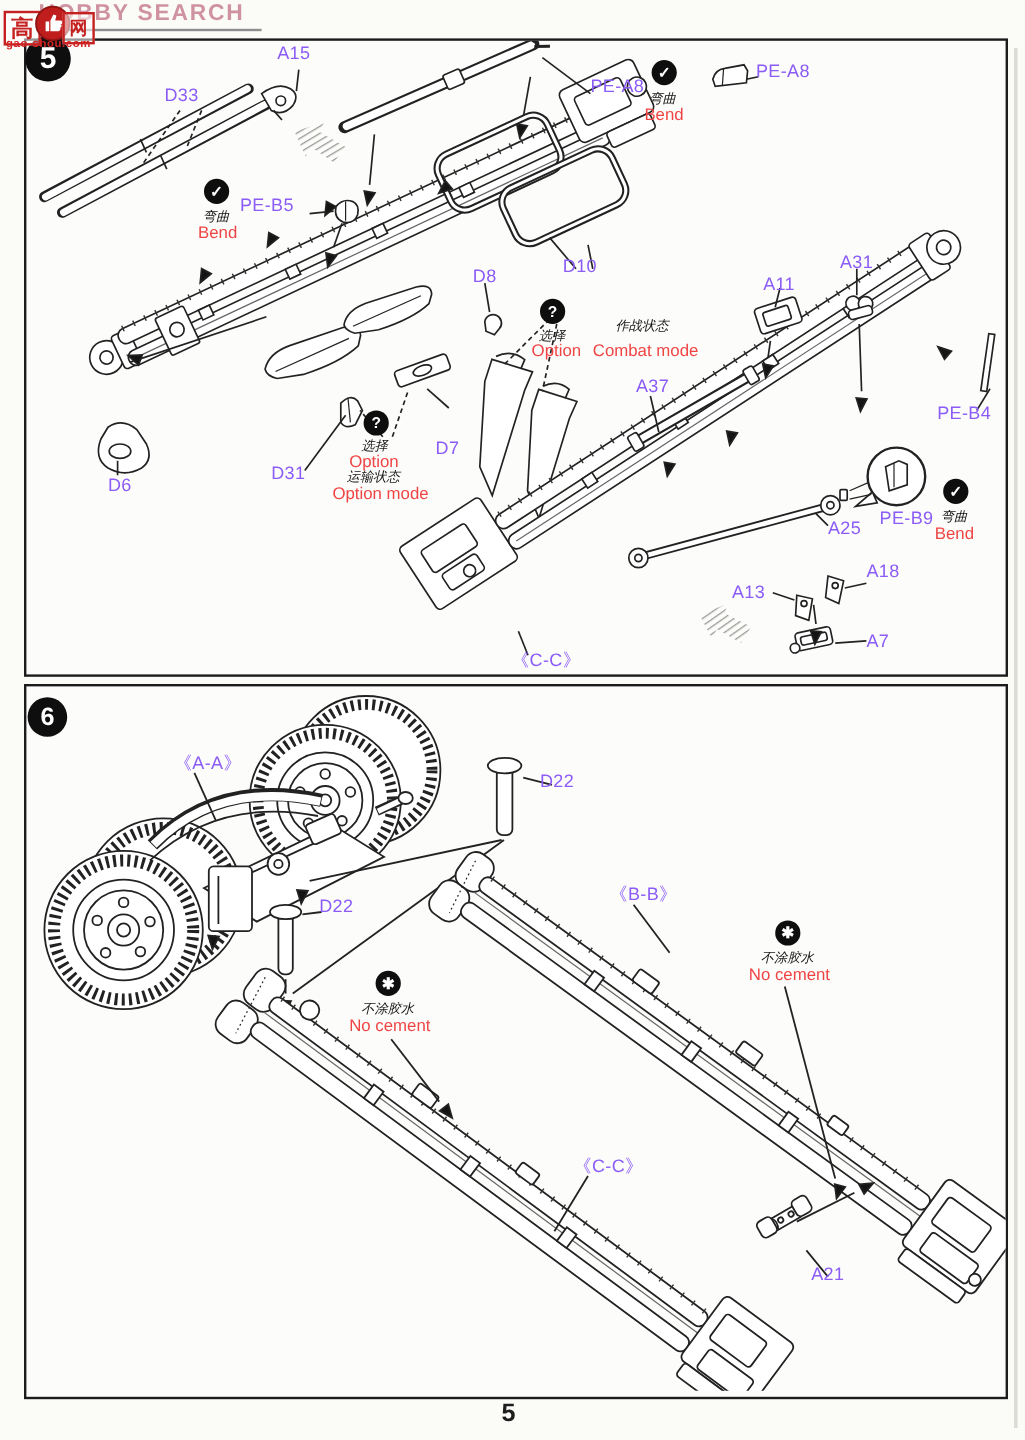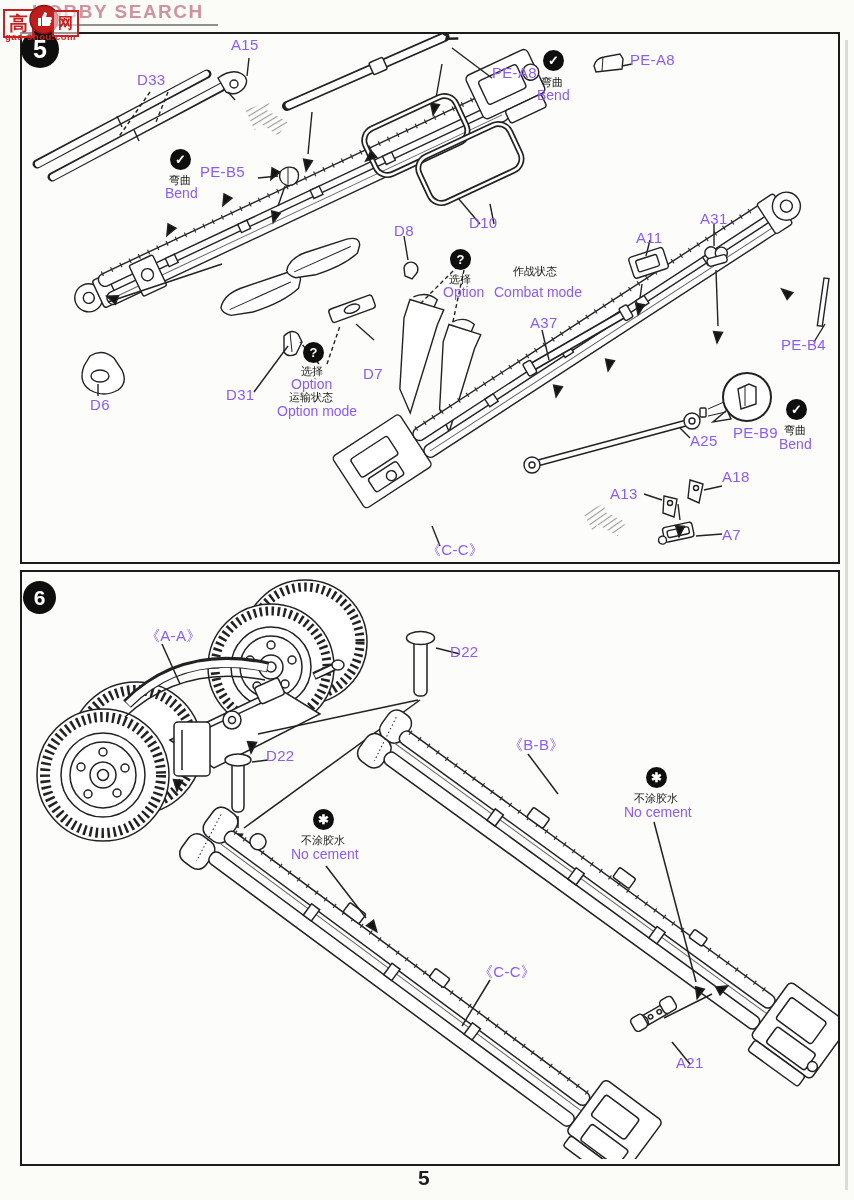--- a/index.html
+++ b/index.html
@@ -4,22 +4,22 @@
 <style>
   html,body{margin:0;padding:0;}
   body{background:#e8e8e4;font-family:"Liberation Sans", sans-serif;}
   #page{position:relative;width:854px;height:1200px;background:#fbfbf8;overflow:hidden;margin:0 auto;color:#1d1d1d;}
   .panel{position:absolute;left:20px;width:816px;border:2.5px solid #1c1c1c;background:#fcfcfa;}
   #panel5{top:32px;height:528px;}
   #panel6{top:570px;height:592px;}
   svg{position:absolute;left:0;top:0;}
   .lbl{position:absolute;font-size:15px;letter-spacing:.3px;white-space:nowrap;color:#8b5cf6;}
   .view{font-size:15px;font-weight:500;}
-  .cn{position:absolute;font-size:11px;white-space:nowrap;color:#161616;}
-  .en{position:absolute;font-size:14px;white-space:nowrap;color:#8b5cf6;}
+  .cn{position:absolute;font-size:11px;white-space:nowrap;color:#161616;font-style:italic;}
+  .en{position:absolute;font-size:14px;white-space:nowrap;color:#ef4444;}
   .badge{position:absolute;background:#0e0e0e;color:#fff;border-radius:50%;
          display:flex;align-items:center;justify-content:center;font-weight:bold;}
   #badge5{left:21px;top:30px;width:38px;height:38px;font-size:25px;}
   #badge6{left:23px;top:581px;width:33px;height:33px;font-size:21px;}
   .cicon{position:absolute;width:21px;height:21px;background:#0e0e0e;color:#fff;border-radius:50%;
          display:flex;align-items:center;justify-content:center;font-size:13px;font-weight:bold;}
   
   #wm{position:absolute;left:0;top:0;width:220px;height:48px;z-index:5;}
   #wm .brand{position:absolute;left:30px;top:1px;font-size:19px;font-weight:bold;letter-spacing:1.5px;
              color:rgba(196,120,138,.8);border-bottom:2.5px solid #8f8f8f;padding:0 14px 1px 2px;}

